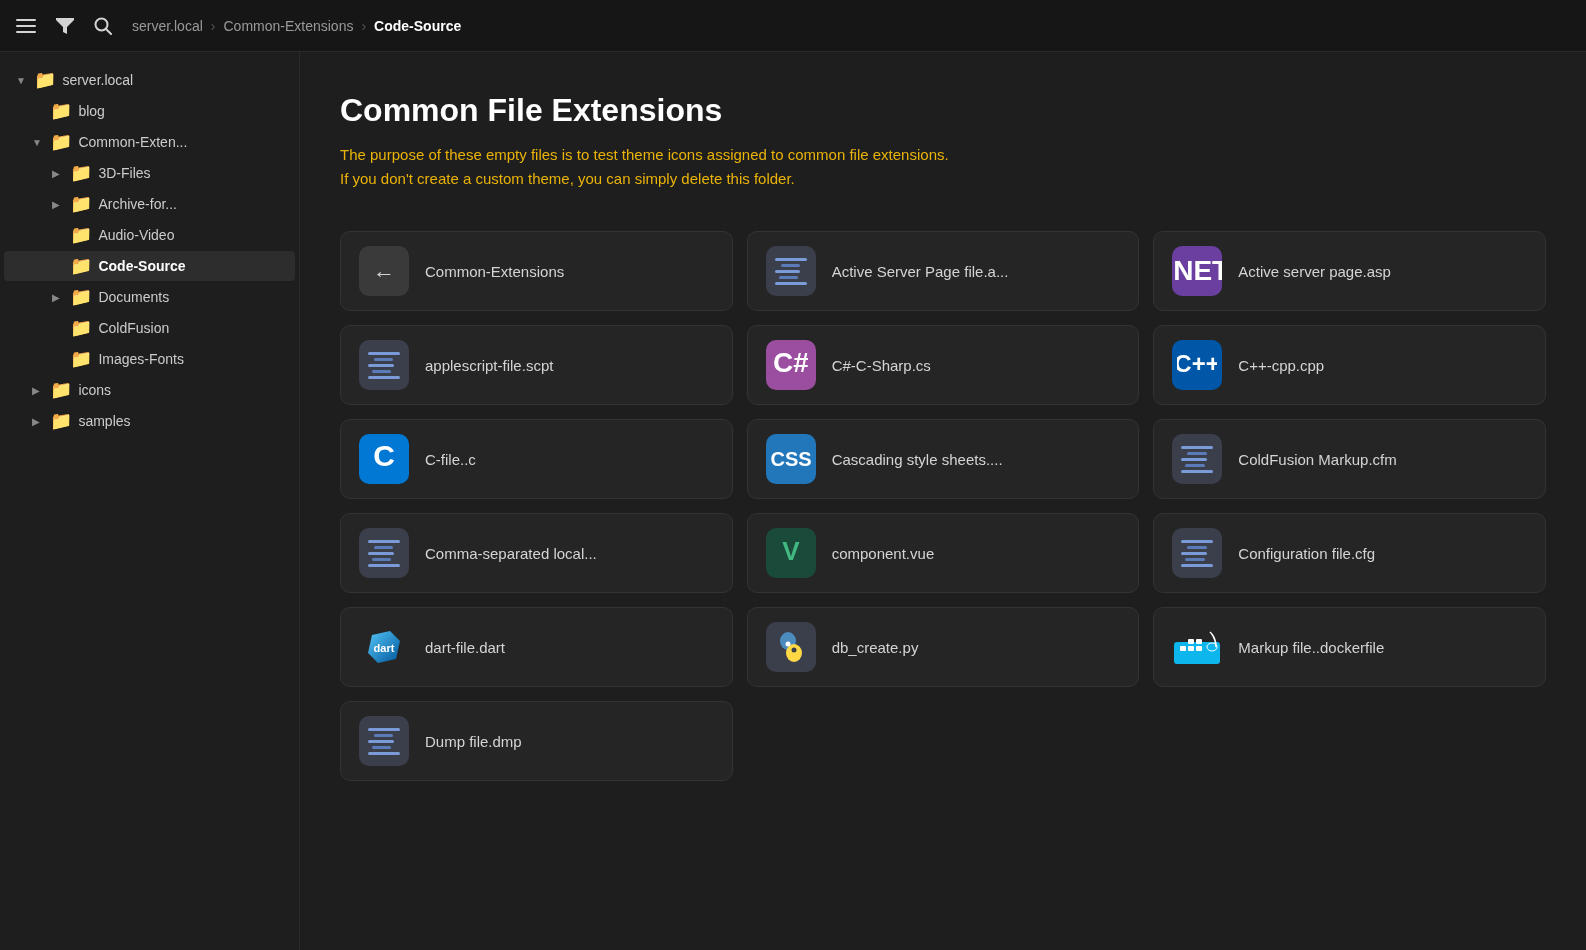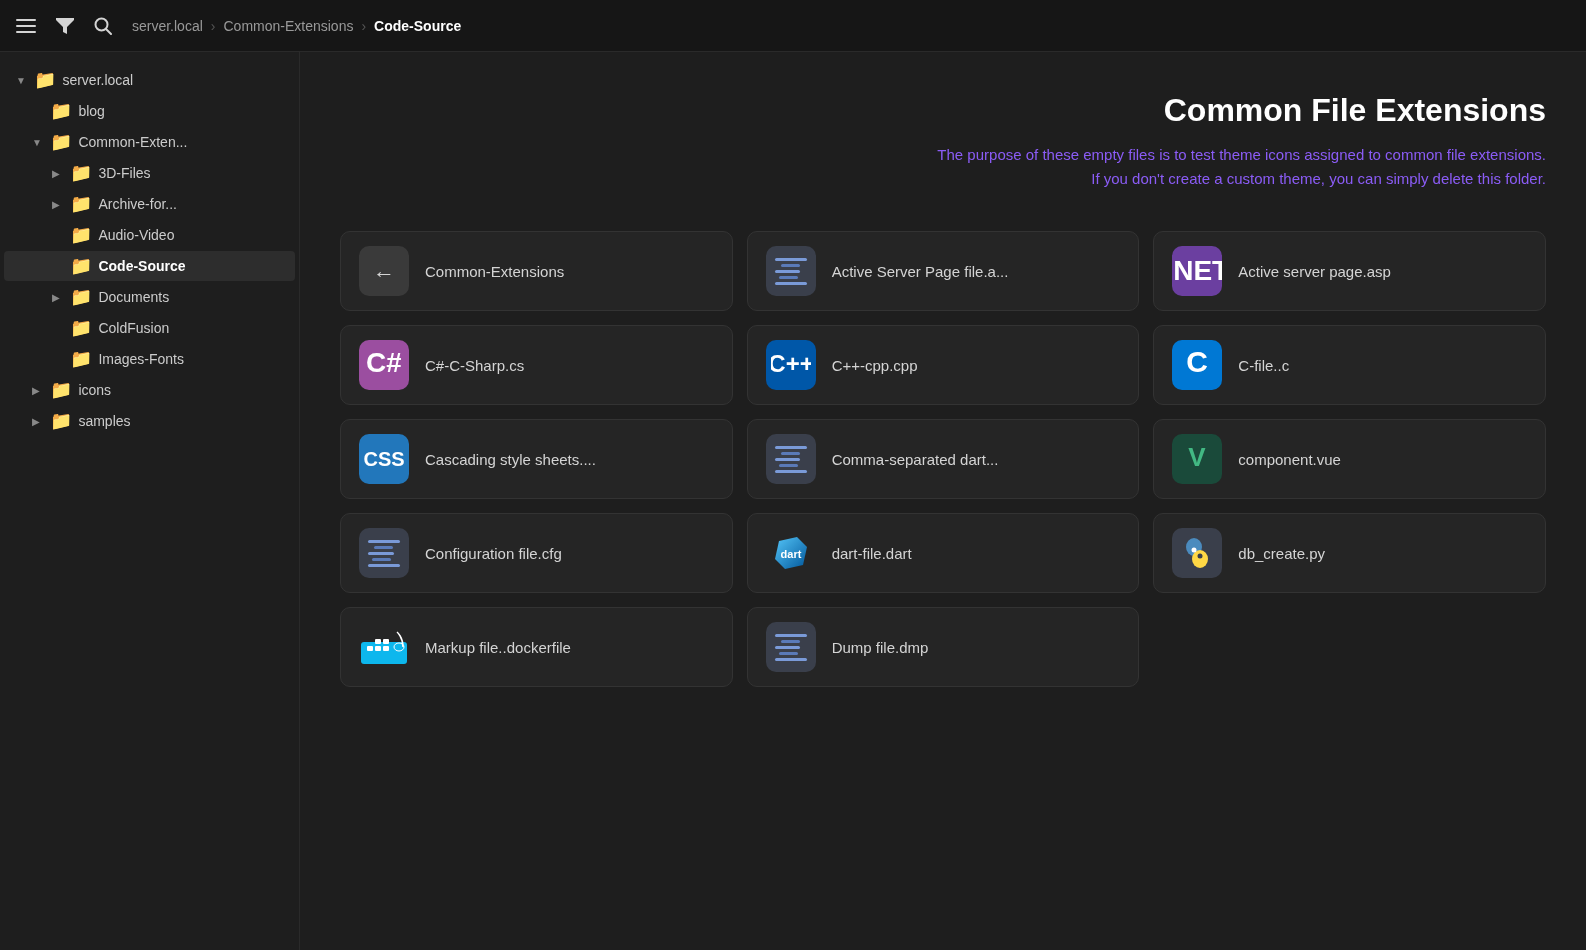--- a/index.html
+++ b/index.html
@@ -81,31 +81,30 @@
     .folder-blue { color: #5b9bd5; }
     .sidebar-indent-1 { padding-left: 28px; }
     .sidebar-indent-2 { padding-left: 48px; }
 
     
     .content {
       flex: 1;
       background: #1e1e1e;
       overflow-y: auto;
       padding: 40px 40px 40px 40px;
-      text-align: right;
     }
     .content-title {
       font-size: 32px;
       font-weight: 700;
       color: #ffffff;
       margin-bottom: 14px;
     }
     .content-desc {
       font-size: 15px;
-      color: #8b5cf6;
+      color: #eab308;
       line-height: 1.6;
       margin-bottom: 40px;
     }
 
     
     .file-grid {
       display: grid;
       grid-template-columns: repeat(3, 1fr);
       gap: 14px;
     }
@@ -299,20 +298,32 @@
           </div>
         </div>
         <span class="card-label">Active Server Page file.a...</span>
       </div>
 
       <div class="file-card">
         <div class="card-icon bg-net">.NET</div>
         <span class="card-label">Active server page.asp</span>
       </div>
 
+      <div class="file-card">
+        <div class="card-icon icon-code">
+          <div class="icon-code-inner">
+            <div class="code-line long" style="background:#7a9ad8;"></div>
+            <div class="code-line short" style="background:#5a7ab8; margin-left:6px;"></div>
+            <div class="code-line medium" style="background:#7a9ad8;"></div>
+            <div class="code-line short" style="background:#5a7ab8; margin-left:4px;"></div>
+            <div class="code-line long" style="background:#7a9ad8;"></div>
+          </div>
+        </div>
+        <span class="card-label">applescript-file.scpt</span>
+      </div>
 
 
       <div class="file-card">
         <div class="card-icon bg-csharp">
           <svg width="34" height="34" viewBox="0 0 34 34">
               <text x="50%" y="72%" text-anchor="middle" fill="white" font-size="28" font-weight="900" font-family="Arial">C#</text>
             </svg>
         </div>
         <span class="card-label">C#-C-Sharp.cs</span>
       </div>
@@ -337,32 +348,44 @@
 
       <div class="file-card">
         <div class="card-icon bg-css">
           <svg width="40" height="40" viewBox="0 0 40 40">
               <text x="50%" y="68%" text-anchor="middle" fill="white" font-size="20" font-weight="900" font-family="Arial">CSS</text>
             </svg>
         </div>
         <span class="card-label">Cascading style sheets....</span>
       </div>
 
-
-      <div class="file-card">
-        <div class="card-icon icon-code">
-          <div class="icon-code-inner">
-            <div class="code-line long" style="background:#7a9ad8;"></div>
-            <div class="code-line short" style="background:#5a7ab8; margin-left:6px;"></div>
-            <div class="code-line medium" style="background:#7a9ad8;"></div>
-            <div class="code-line short" style="background:#5a7ab8; margin-left:4px;"></div>
-            <div class="code-line long" style="background:#7a9ad8;"></div>
-          </div>
-        </div>
-        <span class="card-label">Comma-separated dart...</span>
+      <div class="file-card">
+        <div class="card-icon icon-code">
+          <div class="icon-code-inner">
+            <div class="code-line long" style="background:#7a9ad8;"></div>
+            <div class="code-line short" style="background:#5a7ab8; margin-left:6px;"></div>
+            <div class="code-line medium" style="background:#7a9ad8;"></div>
+            <div class="code-line short" style="background:#5a7ab8; margin-left:4px;"></div>
+            <div class="code-line long" style="background:#7a9ad8;"></div>
+          </div>
+        </div>
+        <span class="card-label">ColdFusion Markup.cfm</span>
+      </div>
+
+      <div class="file-card">
+        <div class="card-icon icon-code">
+          <div class="icon-code-inner">
+            <div class="code-line long" style="background:#7a9ad8;"></div>
+            <div class="code-line short" style="background:#5a7ab8; margin-left:6px;"></div>
+            <div class="code-line medium" style="background:#7a9ad8;"></div>
+            <div class="code-line short" style="background:#5a7ab8; margin-left:4px;"></div>
+            <div class="code-line long" style="background:#7a9ad8;"></div>
+          </div>
+        </div>
+        <span class="card-label">Comma-separated local...</span>
       </div>
 
       <div class="file-card">
         <div class="card-icon bg-vue">
           <svg width="40" height="40" viewBox="0 0 40 40">
               <text x="50%" y="68%" text-anchor="middle" fill="#42b883" font-size="26" font-weight="900" font-family="Arial">V</text>
             </svg>
         </div>
         <span class="card-label">component.vue</span>
       </div>

